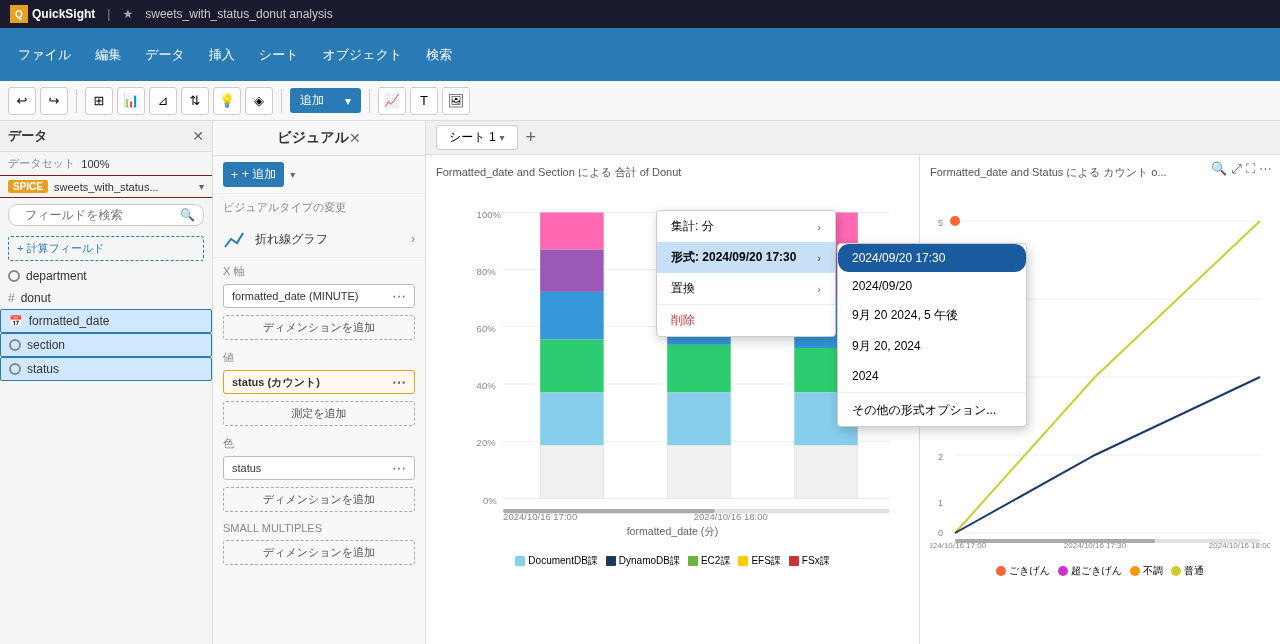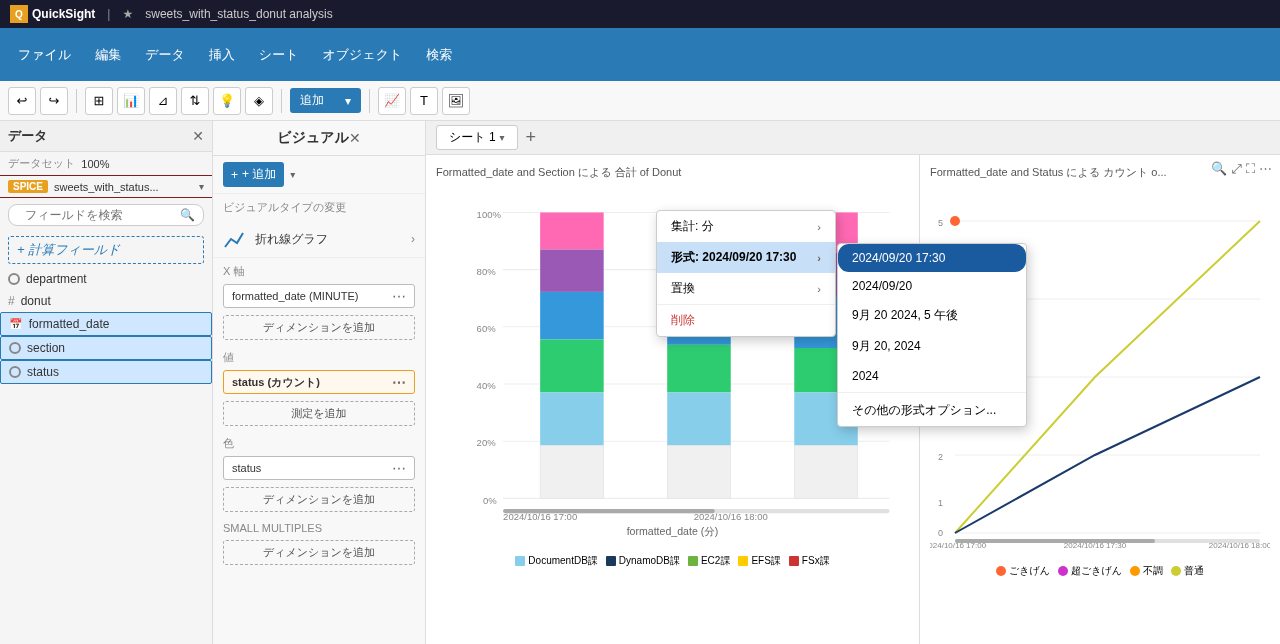--- a/index.html
+++ b/index.html
@@ -103,22 +103,22 @@
       display: flex; align-items: center;
       background: white;
       padding: 3px 16px;
     }
     .search-box input {
       border: none; outline: none; font-size: 12px; flex: 1; background: transparent;
     }
     .calc-field-btn {
       margin: 4px 8px;
       border: 1px dashed #2a7ab5; border-radius: 3px;
-      padding: 4px 8px; color: #2a7ab5; font-size: 13px;
-      cursor: pointer; display: flex; align-items: center; gap: 4px; font-style: italic;
+      padding: 4px 8px; color: #2a7ab5; font-size: 11px;
+      cursor: pointer; display: flex; align-items: center; gap: 4px;
     }
     .field-item {
       padding: 4px 8px;
       display: flex; align-items: center; gap: 6px;
       cursor: pointer; border-radius: 2px;
     }
     .field-item.active { background: #d0e8ff; border: 1px solid #2a7ab5; }
     .field-icon-circle { width: 12px; height: 12px; border-radius: 50%; border: 2px solid #888; }
     .field-icon-hash { color: #888; font-size: 12px; }
     .field-icon-cal { color: #2a7ab5; font-size: 11px; }

